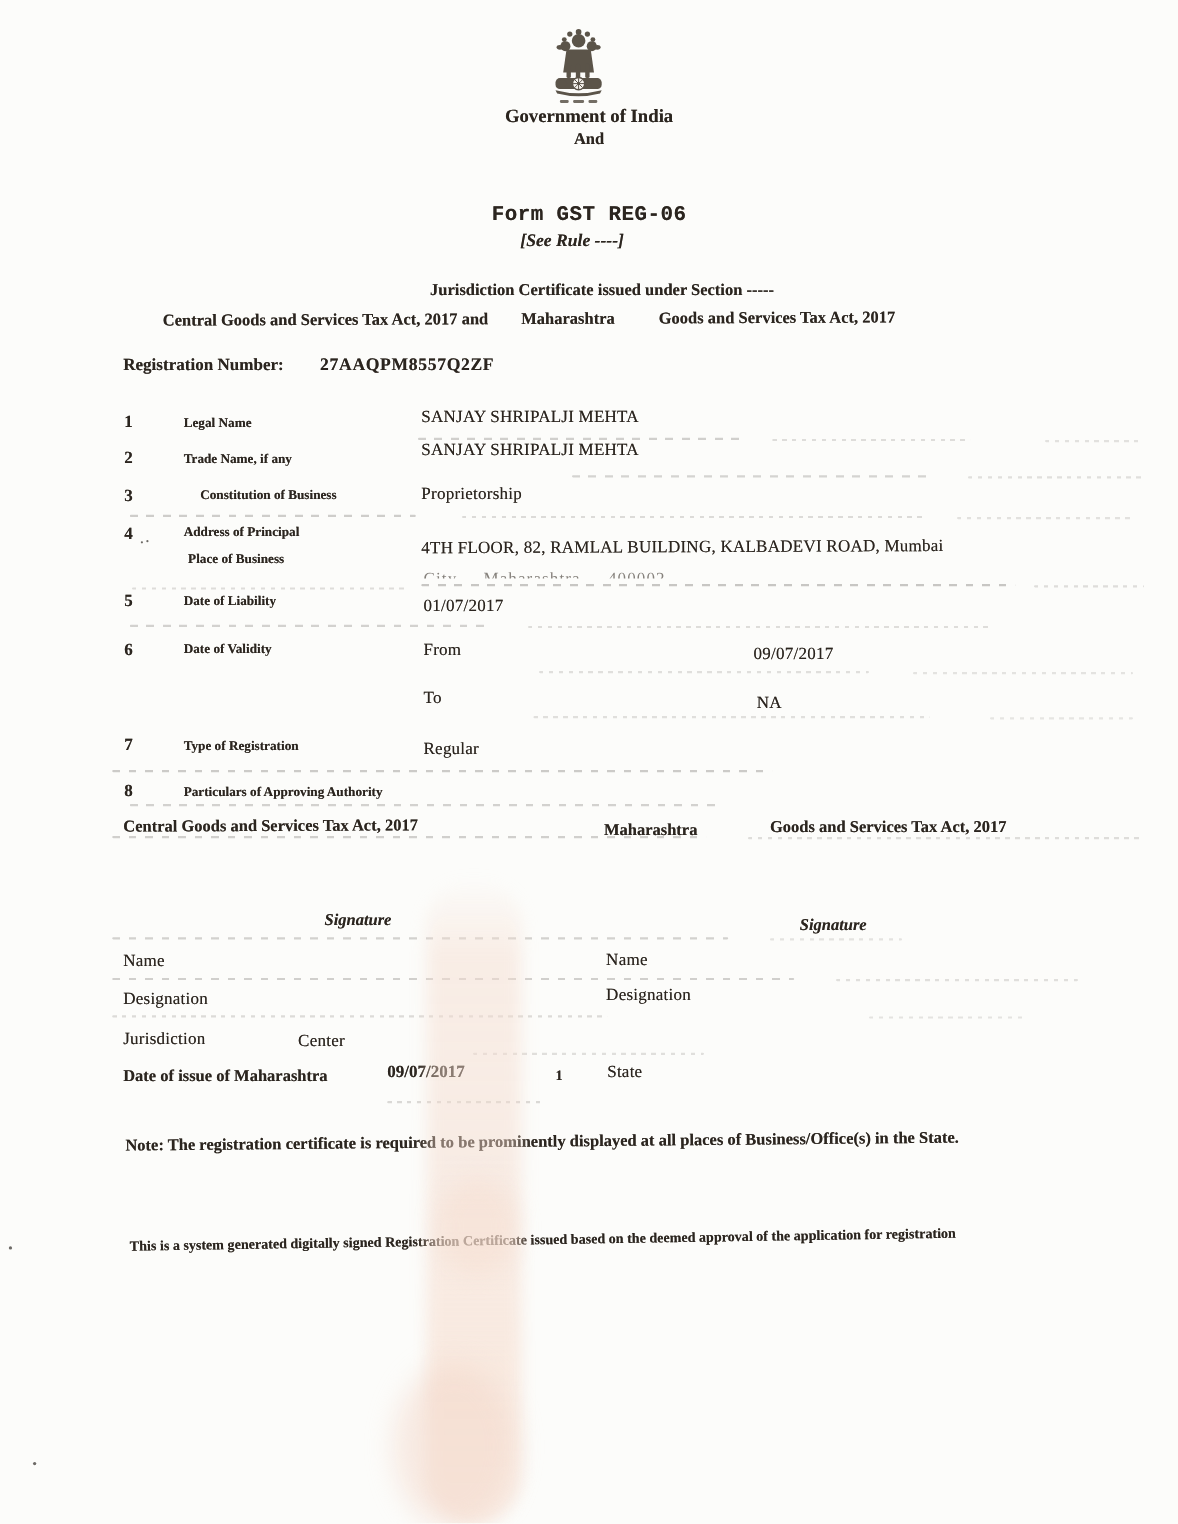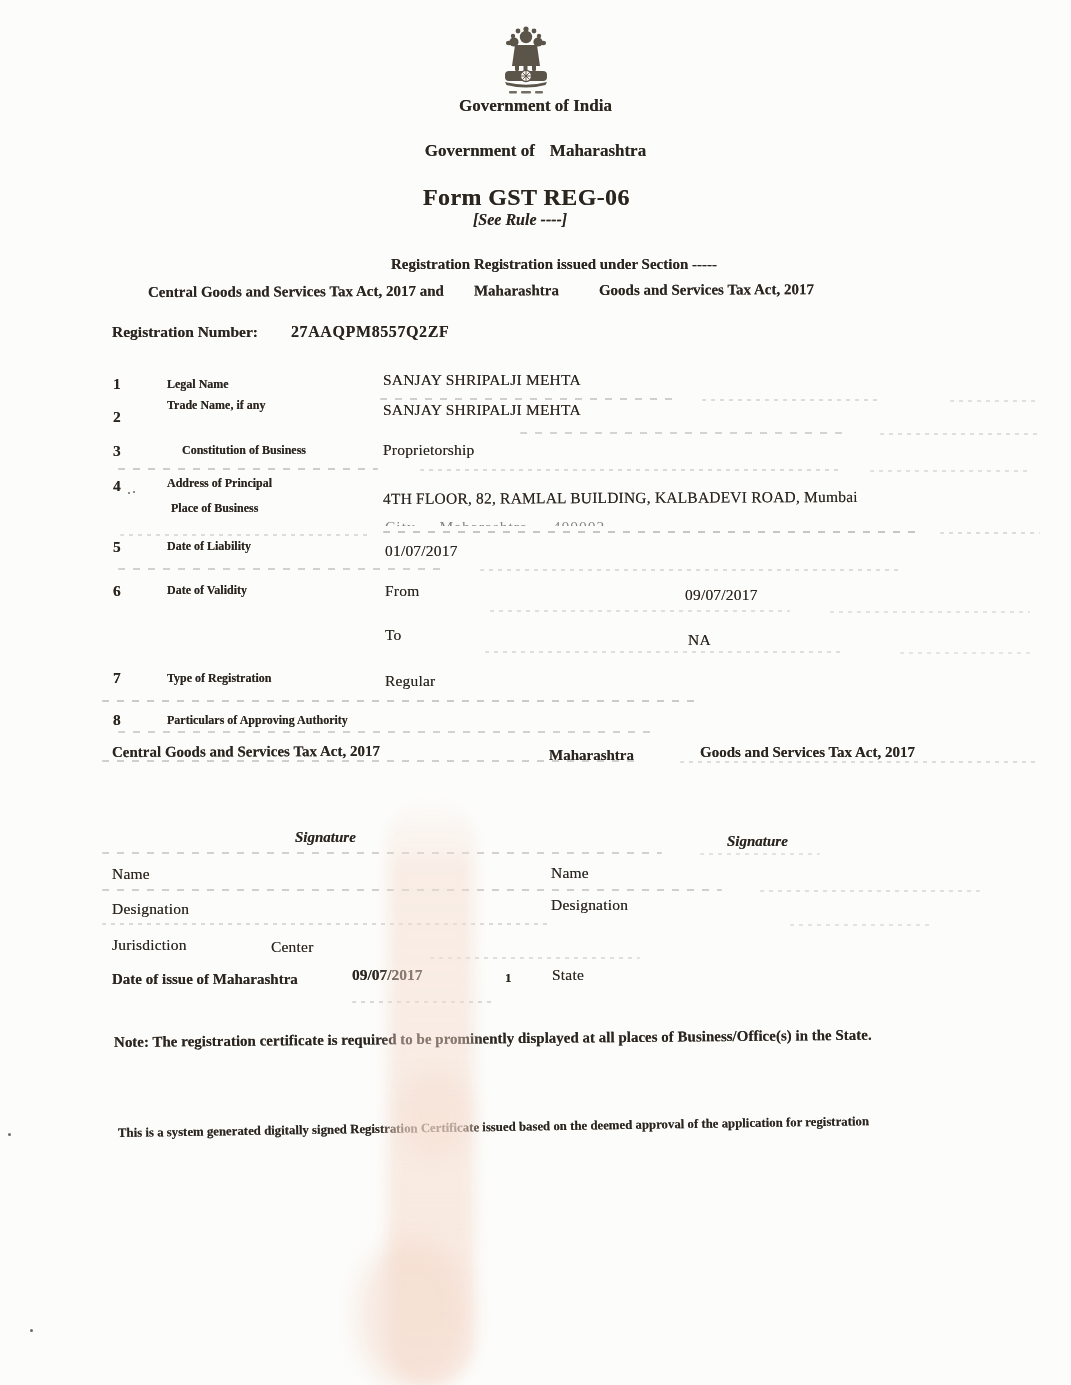--- a/index.html
+++ b/index.html
@@ -85,42 +85,40 @@
 
       <g opacity=".85">
         <rect x="13" y="66" width="8" height="2.6" rx="1"></rect>
         <rect x="25" y="66" width="10" height="2.6" rx="1"></rect>
         <rect x="39" y="66" width="8" height="2.6" rx="1"></rect>
       </g>
     </g>
   </svg>
 
   <div class="abs center hdr1 soft" style="top:96px;">Government of India</div>
-  <div class="abs center hdr1 soft" style="top:141px;">
-    <span>Government of</span><span style="margin-left:15px;">Maharashtra</span>
-  </div>
-
-  <div class="abs soft" style="left:423px;top:184px;font-size:24px;font-weight:700;letter-spacing:.4px;">Form GST REG-06</div>
+  <div class="abs center hdr2 soft" style="top:119px;">And</div>
+
+  <div class="abs soft" style="left:447px;top:184px;font-size:19px;font-weight:700;letter-spacing:.4px;font-family:Liberation Mono, monospace;">Form GST REG-06</div>
   <div class="abs soft ital" style="left:473px;top:211px;font-size:16px;font-weight:600;">[See Rule ----]</div>
 
-  <div class="abs hdr2 soft" style="left:391px;top:256px;">Registration Registration issued under Section -----</div>
+  <div class="abs hdr2 soft" style="left:391px;top:256px;">Jurisdiction Certificate issued under Section -----</div>
 
   <div class="abs acts soft tilt-slight" style="left:148px;top:284px;">
     <span>Central Goods and Services Tax Act, 2017 and</span><span style="margin-left:30px;">Maharashtra</span><span style="margin-left:40px;">Goods and Services Tax Act, 2017</span>
   </div>
 
   <div class="abs soft" style="left:112px;top:323px;font-size:15.5px;font-weight:700;">Registration Number:</div>
   <div class="abs soft" style="left:291px;top:323px;font-size:16px;font-weight:700;letter-spacing:.6px;">27AAQPM8557Q2ZF</div>
 
   <div class="abs num soft" style="left:113px;top:375px;">1</div>
   <div class="abs lbl soft" style="left:167px;top:377px;">Legal Name</div>
   <div class="abs val soft" style="left:383px;top:371px;">SANJAY SHRIPALJI MEHTA</div>
 
   <div class="abs num soft" style="left:113px;top:408px;">2</div>
-  <div class="abs lbl soft" style="left:167px;top:398px;">Trade Name, if any</div>
+  <div class="abs lbl soft" style="left:167px;top:410px;">Trade Name, if any</div>
   <div class="abs val soft" style="left:383px;top:401px;">SANJAY SHRIPALJI MEHTA</div>
 
   <div class="abs num soft" style="left:113px;top:442px;">3</div>
   <div class="abs lbl soft" style="left:182px;top:443px;">Constitution of Business</div>
   <div class="abs val soft" style="left:383px;top:441px;">Proprietorship</div>
 
   <div class="abs num soft" style="left:113px;top:477px;">4</div>
   <div class="dot" style="left:128px;top:492px;width:2px;height:2px;"></div>
   <div class="dot" style="left:133px;top:491px;width:2px;height:2px;"></div>
   <div class="abs lbl soft" style="left:167px;top:476px;">Address of Principal</div>

